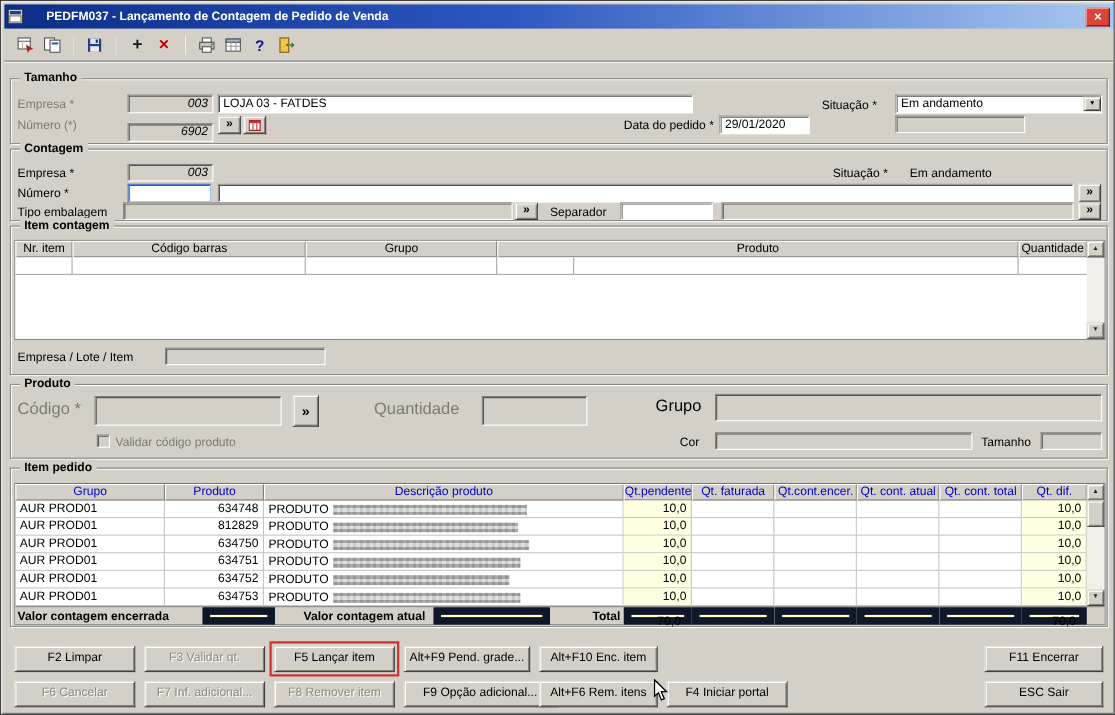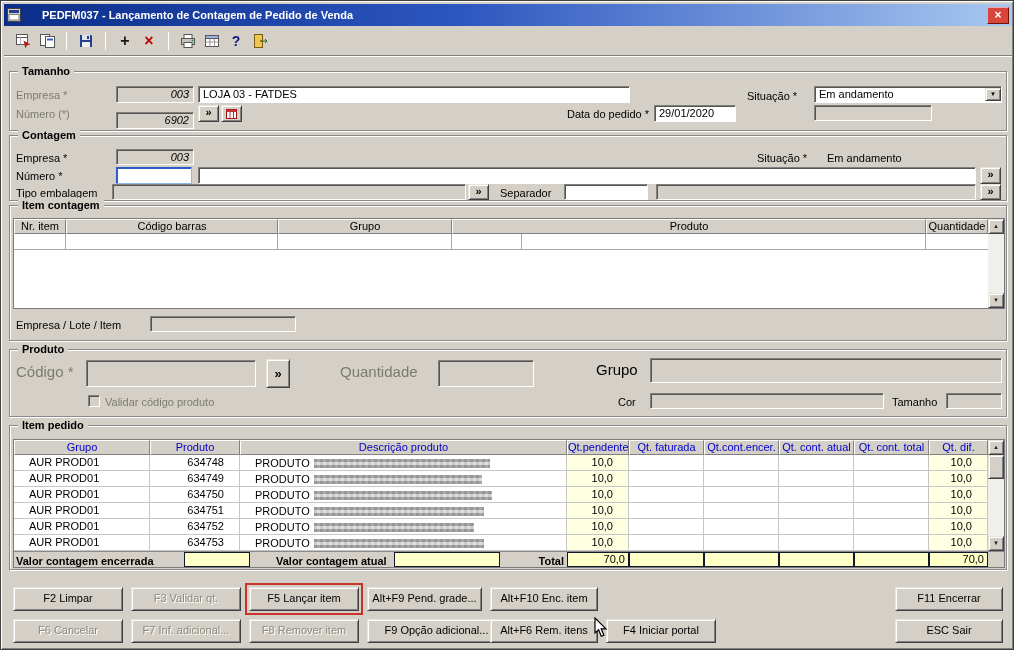--- a/index.html
+++ b/index.html
@@ -68,35 +68,35 @@
   .hc {
     background:#d4d0c8; border:1px solid; border-color:#fff #808080 #808080 #fff;
     text-align:center; overflow:hidden; white-space:nowrap; line-height:12px; height:15px; flex:none;
   }
   .hc-blue { color:#0000c8; }
   .ic-row { display:flex; height:16px; }
   .ic-cell { border-right:1px solid #a8a8a8; border-bottom:1px solid #a8a8a8; height:16px; flex:none; }
 
   .ip-rows { position:absolute; left:0; top:15px; width:974px; }
   .ip-row { display:flex; height:16px; }
-  .c { border-right:1px solid #c6c6c6; border-bottom:1px solid #c6c6c6; padding:1px 15px; line-height:12px; overflow:hidden; white-space:nowrap; flex:none; }
+  .c { border-right:1px solid #c6c6c6; border-bottom:1px solid #c6c6c6; padding:1px 4px; line-height:12px; overflow:hidden; white-space:nowrap; flex:none; }
   .c1{width:136px;} .c2{width:90px; text-align:right;} .c3{width:327px; display:flex; gap:4px; align-items:center;}
   .c4{width:62px; text-align:right;} .c5{width:75px;} .c6{width:75px;} .c7{width:75px;} .c8{width:75px;}
   .c9{width:59px; text-align:right;}
   .pale { background:#ffffe1; }
   .redact {
     display:inline-block; height:9px; margin-top:1px;
     background-image:
       repeating-linear-gradient(0deg, rgba(120,120,120,.55) 0 3px, rgba(220,220,220,.55) 3px 6px),
       repeating-linear-gradient(90deg, #b9b9b9 0 3px, #e3e3e3 3px 6px);
   }
   .r0{width:176px;} .r1{width:168px;} .r2{width:178px;} .r3{width:170px;} .r4{width:160px;} .r5{width:170px;}
 
   .ip-foot { position:absolute; left:0; top:111px; width:990px; height:16px; background:#d4d0c8; border-top:1px solid #8a8a8a; }
-  .f-cell { position:absolute; top:0; height:15px; background:#ffffc8; border:1px solid #0f172a; padding:1px 3px; line-height:11px; text-align:right; }
+  .f-cell { position:absolute; top:0; height:15px; background:#ffffc8; border:7px solid #0f172a; padding:1px 3px; line-height:11px; text-align:right; }
 
   .vsb { position:absolute; top:0; right:0; width:16px; background:#f1efe9; }
   .sb-btn {
     position:absolute; left:0; width:16px; height:15px; background:#d4d0c8;
     border:1px solid; border-color:#e6e3dd #404040 #404040 #e6e3dd;
     box-shadow: inset 1px 1px 0 #ffffff, inset -1px -1px 0 #808080;
     font-size:6px; text-align:center; line-height:13px; color:#222;
   }
   .sb-thumb {
     position:absolute; left:0; width:16px; background:#d4d0c8;
@@ -314,21 +314,21 @@
             </div>
           <div class="c c4 pale">10,0</div>
           <div class="c c5"></div>
             <div class="c c6"></div>
           <div class="c c7"></div>
             <div class="c c8"></div>
           <div class="c c9 pale">10,0</div>
         </div>
         <div class="ip-row">
           <div class="c c1">AUR PROD01</div>
-          <div class="c c2">634749</div>
+          <div class="c c2">812829</div>
           <div class="c c3">
               <span>PRODUTO</span>
               <span class="redact r1"></span>
             </div>
           <div class="c c4 pale">10,0</div>
           <div class="c c5"></div>
             <div class="c c6"></div>
           <div class="c c7"></div>
             <div class="c c8"></div>
           <div class="c c9 pale">10,0</div>

